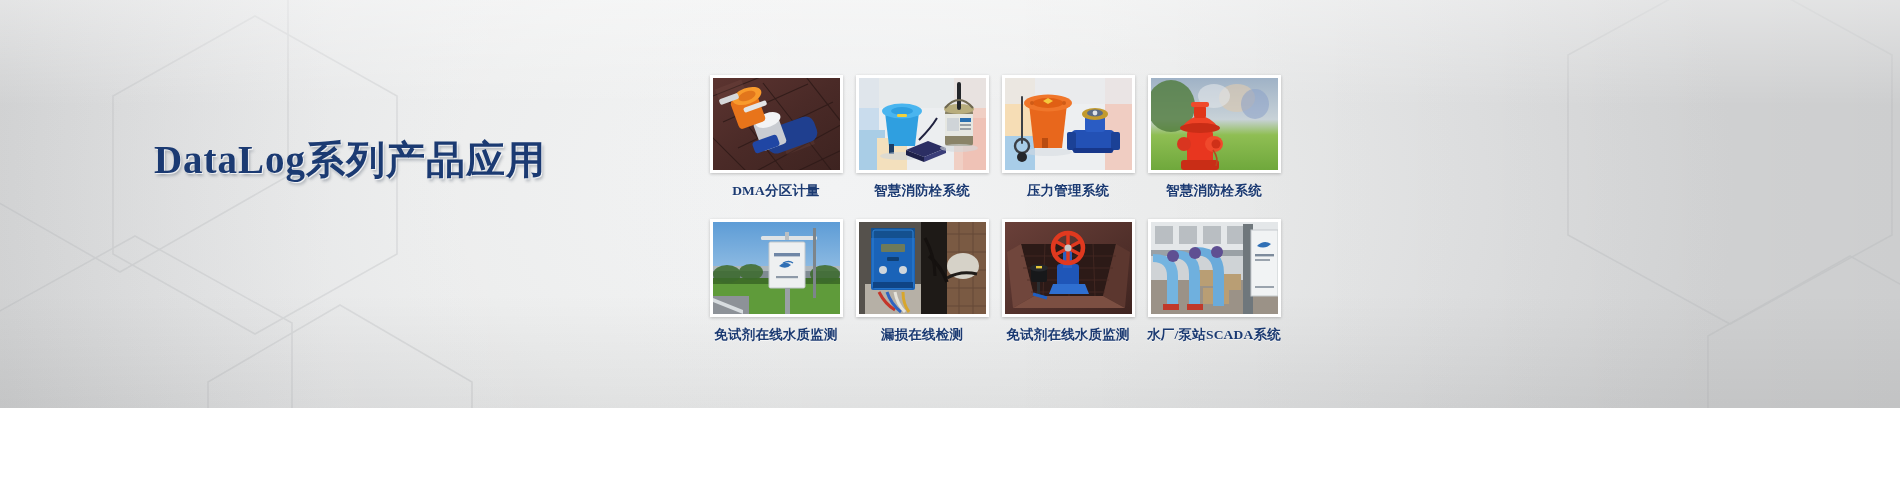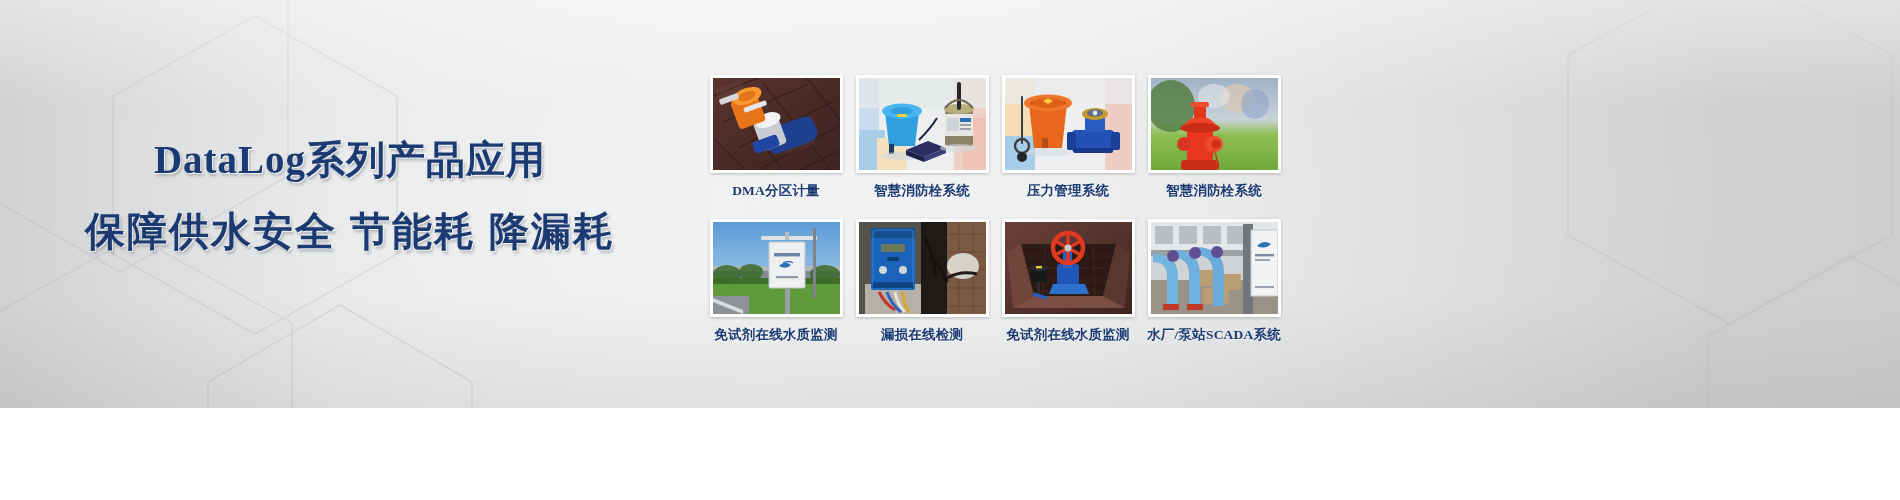--- a/index.html
+++ b/index.html
@@ -151,21 +151,20 @@
     <svg class="hex hex-e" width="340" height="370" viewBox="0 0 340 370">
       <polygon points="170,6 332,95 332,275 170,364 8,275 8,95"></polygon>
     </svg>
     <svg class="hex hex-f" width="300" height="330" viewBox="0 0 300 330">
       <polygon points="150,6 292,86 292,244 150,324 8,244 8,86"></polygon>
     </svg>
   </div>
 
   <div class="headline">
     <div class="headline-line headline-line-1">DataLog系列产品应用</div>
-    <div class="headline-line headline-line-2">保障供水安全 节能耗 降漏耗</div>
   </div>
 
   <div class="grid">
 
     <div class="grid-row">
 
       <div class="cell">
         <div class="thumb-frame">
           <div class="thumb">
             <svg width="100%" height="100%" viewBox="0 0 127 92" preserveAspectRatio="none">

